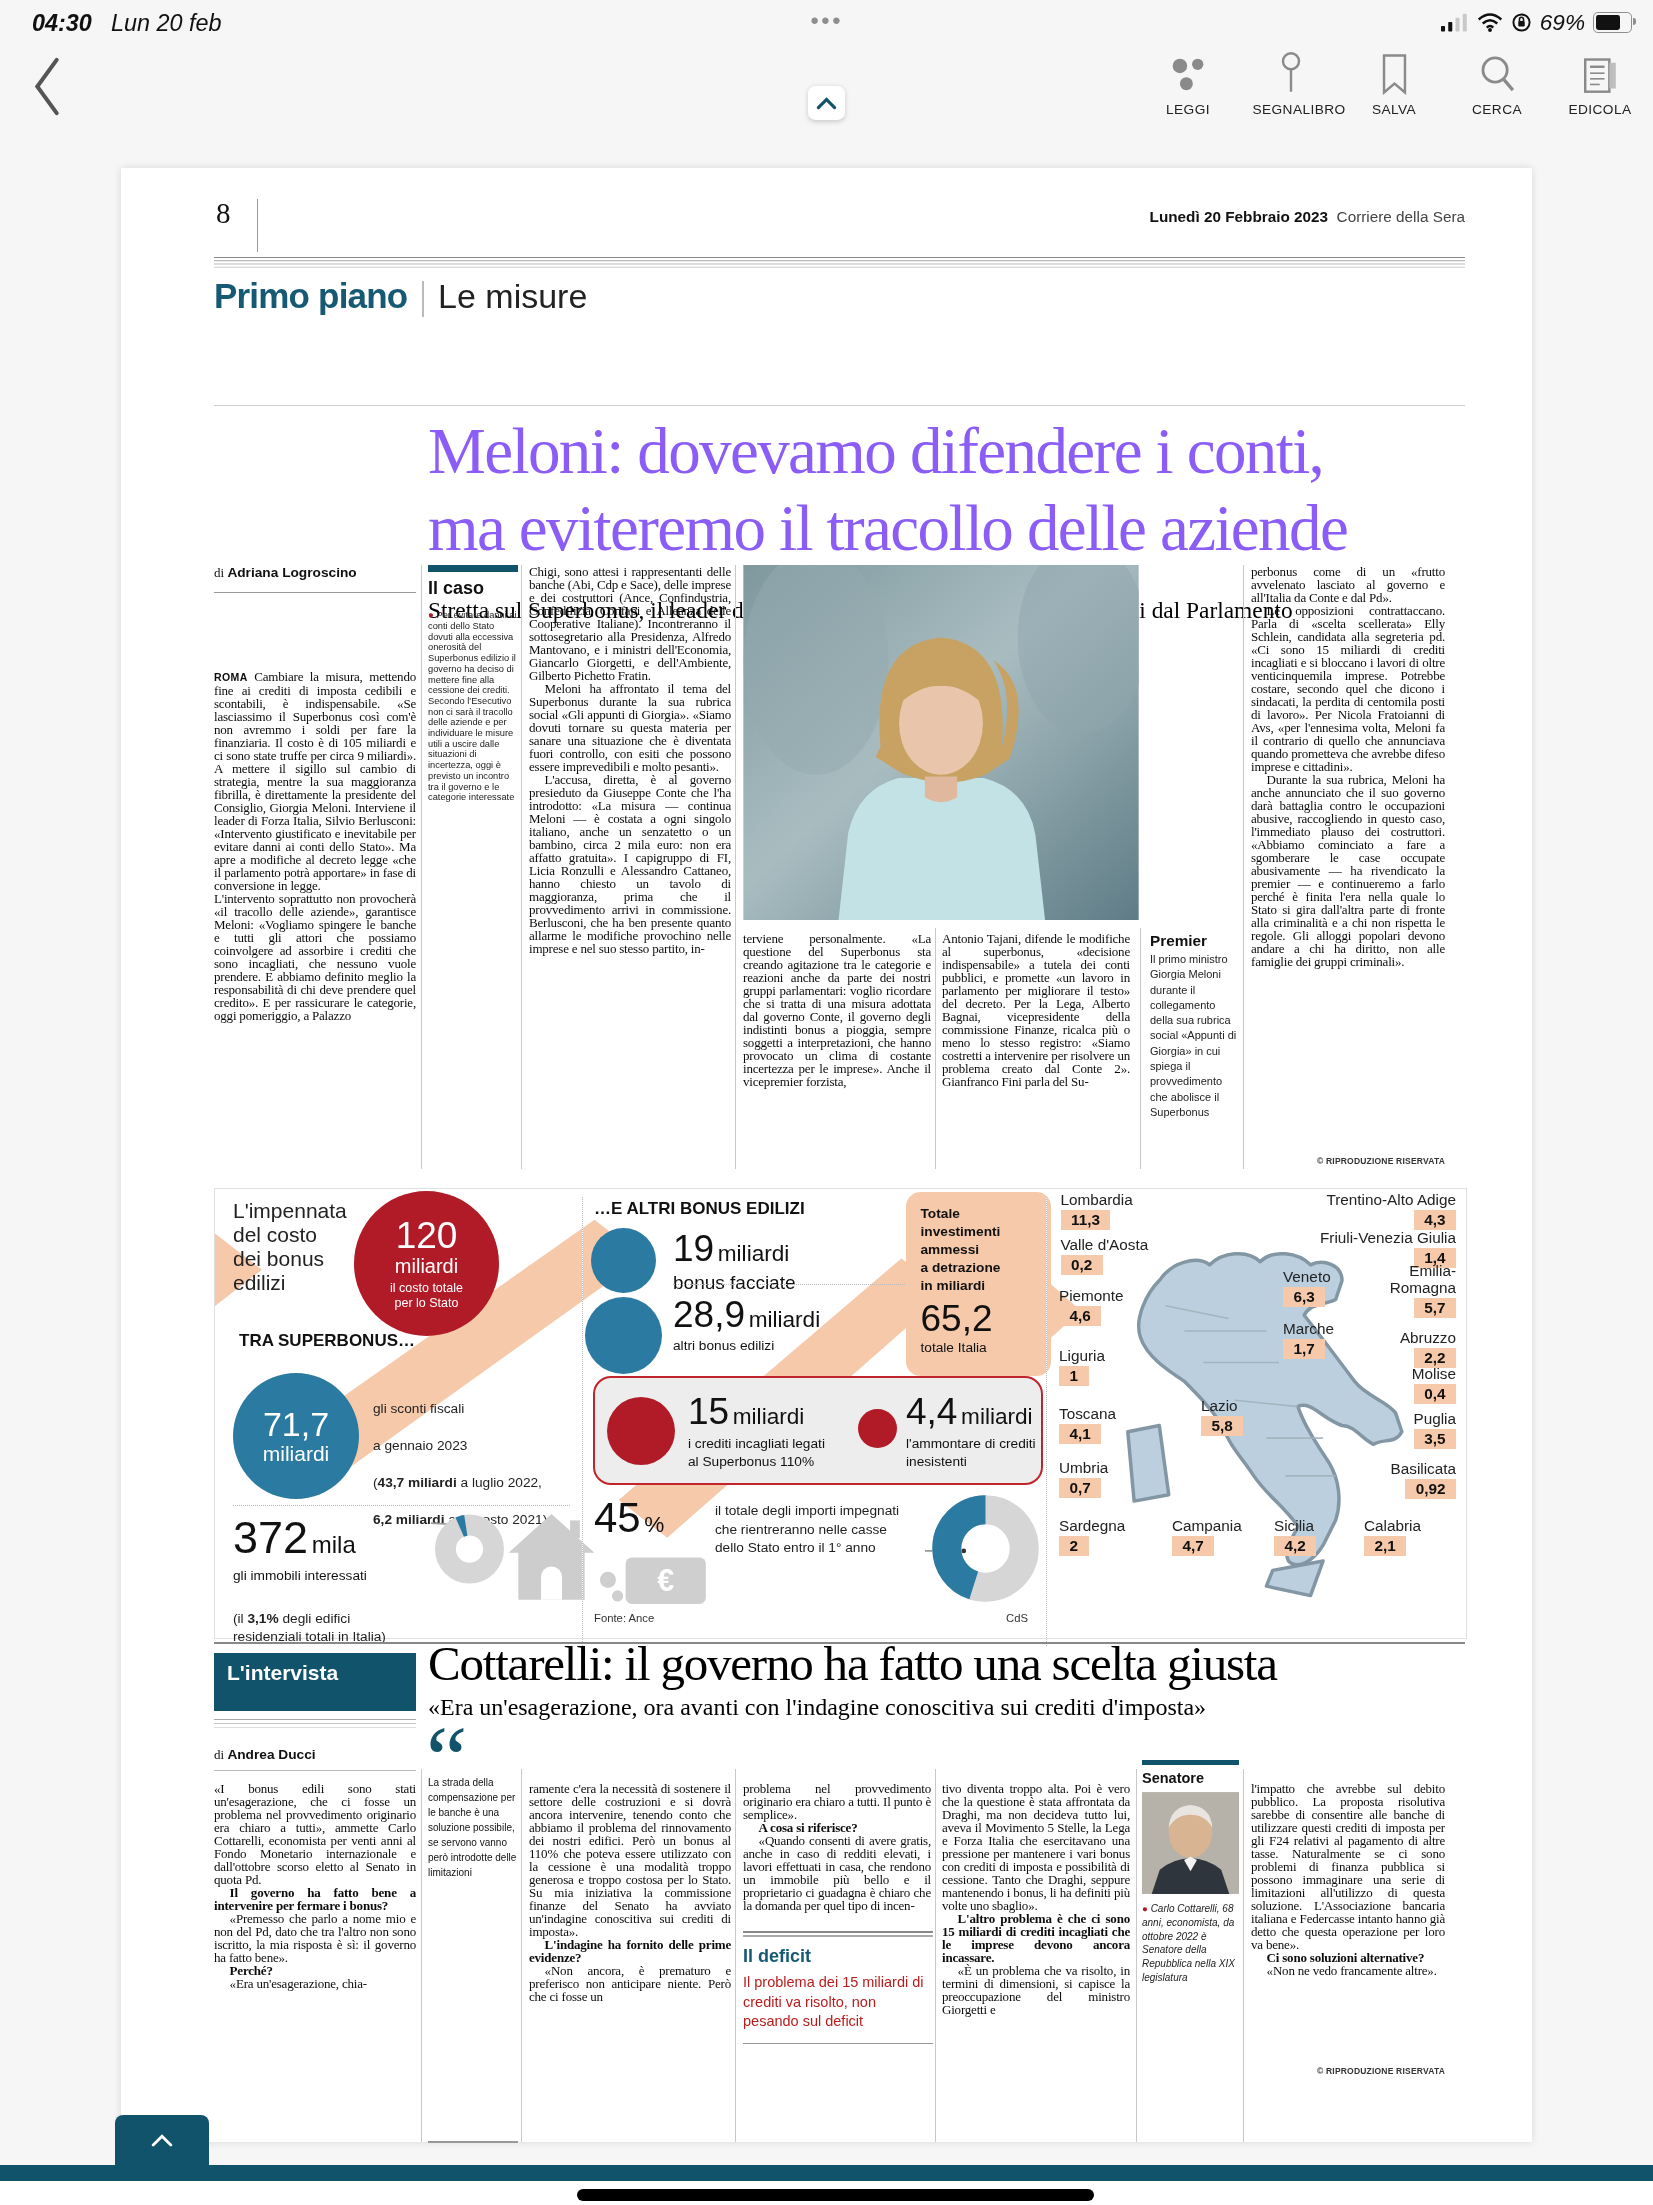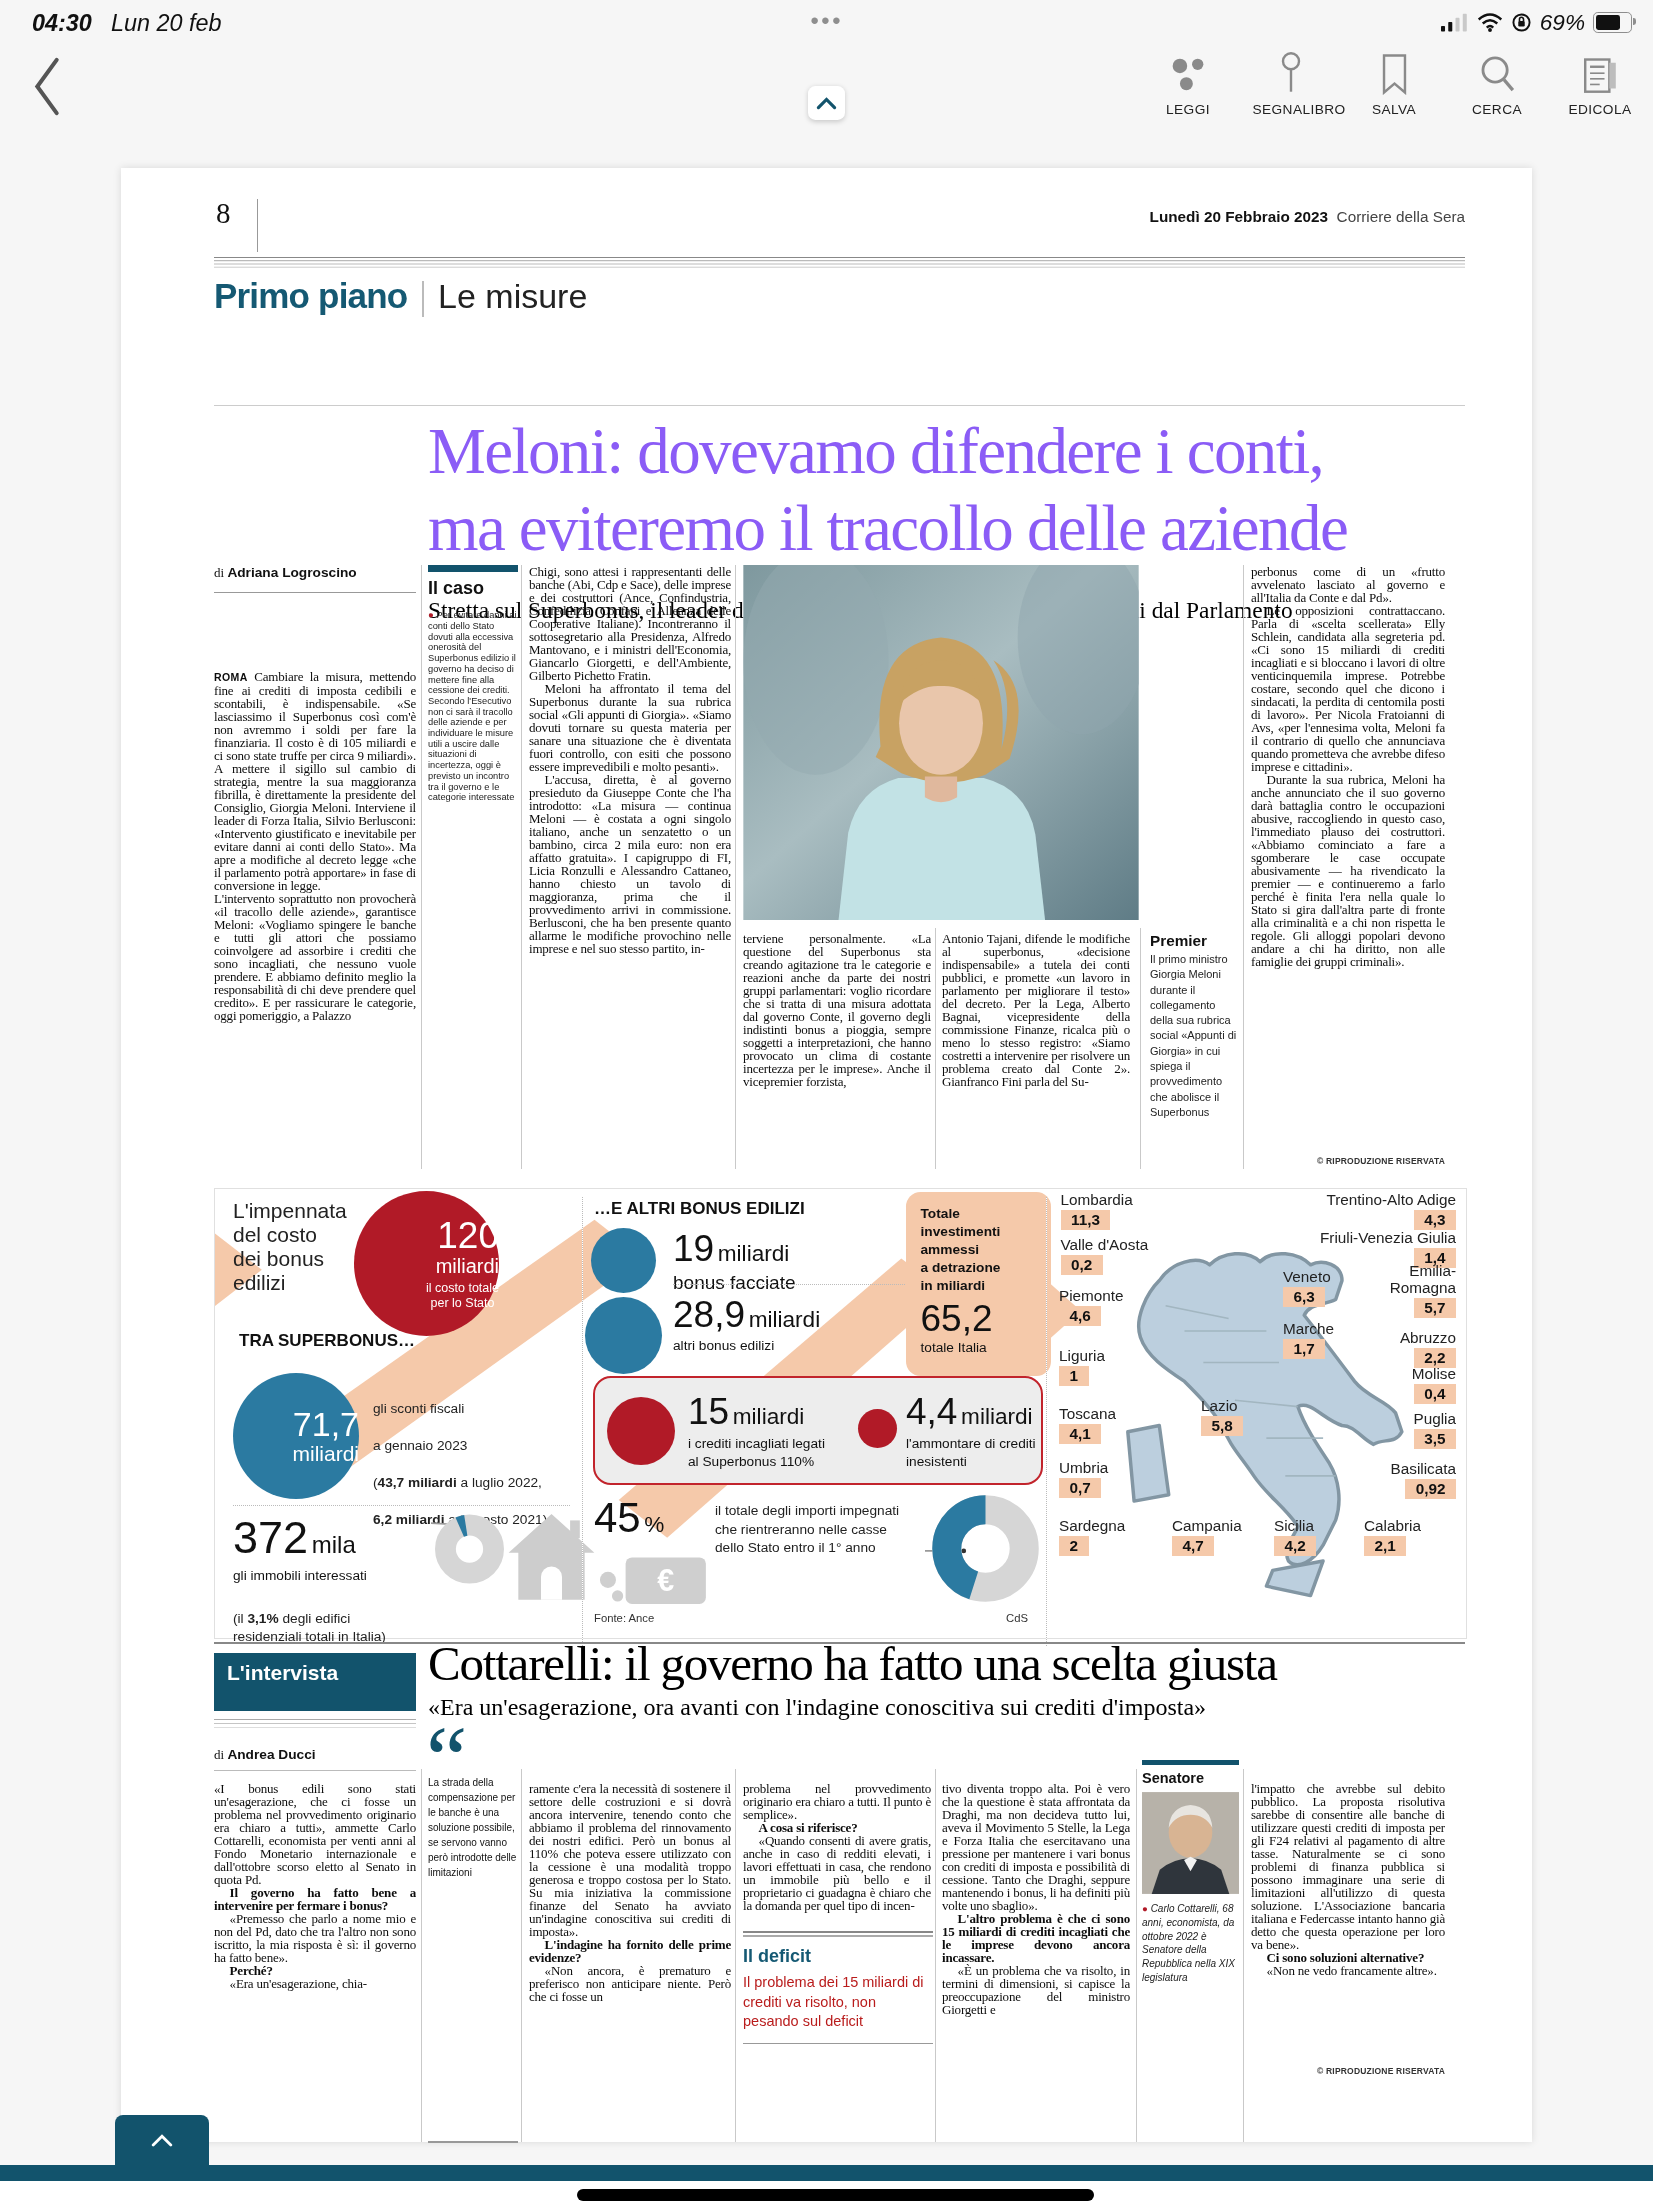--- a/index.html
+++ b/index.html
@@ -70,21 +70,21 @@
   .capcol{position:absolute;left:1150px;top:932px;width:87px;font-family:"Liberation Sans",sans-serif;}
   .capcol .t{font-weight:700;font-size:15.3px;margin-bottom:2px;}
   .capcol .x{font-size:11px;line-height:15.3px;color:#222;}
   .copyright{position:absolute;font-family:"Liberation Sans",sans-serif;font-size:8.5px;font-weight:700;color:#333;letter-spacing:0.2px;}
 
   
   .info{position:absolute;left:214px;top:1188px;width:1251px;height:449px;border:0.8px solid #e0e0e0;background:#fff;}
   .info .dotv{position:absolute;top:8px;bottom:8px;width:0;border-left:1.6px dotted #bbb;}
   .ig{font-family:"Liberation Sans",sans-serif;position:absolute;}
   .ig-title{font-size:21px;line-height:24px;color:#222;white-space:pre-line;}
-  .circle{position:absolute;border-radius:50%;color:#fff;text-align:center;display:flex;flex-direction:column;align-items:flex-end;justify-content:center;}
+  .circle{position:absolute;border-radius:50%;color:#fff;text-align:center;display:flex;flex-direction:column;align-items:center;justify-content:center;}
   .c-red{background:#B11A27;}
   .c-blue{background:#2B7AA1;}
   .bignum{font-weight:300;}
   .ig-bold{font-weight:700;}
   .peach-box{position:absolute;background:#F5C9AA;border-radius:14.5px;padding:13px 14.5px;}
   .gray-box{position:absolute;background:#ededed;border:2.4px solid #c2242c;border-radius:18px;}
   .srcline{font-size:11.3px;color:#333;}
   .note{font-size:13.7px;line-height:18.6px;color:#222;white-space:pre-line;}
   .tri-right{position:absolute;width:0;height:0;border-top:32px solid transparent;border-bottom:32px solid transparent;border-left:36px solid #F5C9AA;}
 

